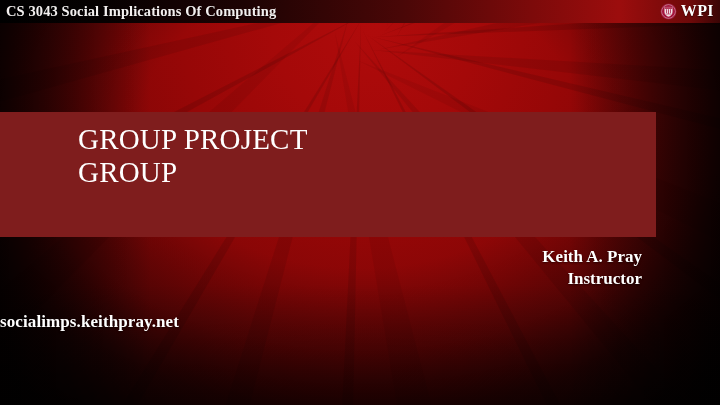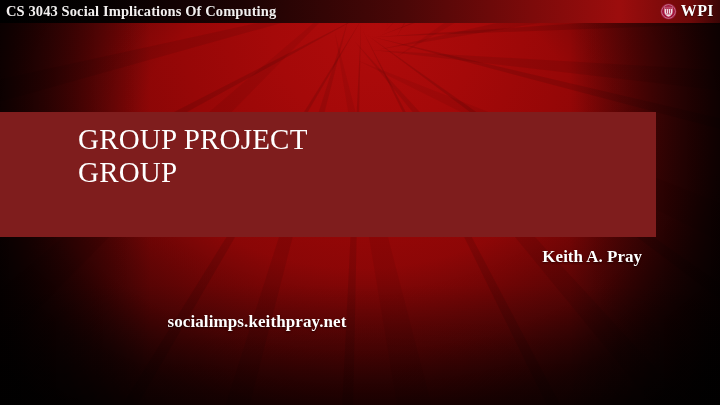--- a/index.html
+++ b/index.html
@@ -188,21 +188,20 @@
     white-space: nowrap;
     text-shadow: 0 1px 2px rgba(0,0,0,0.55);
   }
 
   
   .url {
     position: absolute;
     left: 0;
     top: 312px;
     width: 720px;
-    text-align: center;
     padding-right: 206px;
     box-sizing: border-box;
     z-index: 3;
   }
   .url-text {
     color: #ffffff;
     font-size: 17px;
     font-weight: bold;
     letter-spacing: 0.1px;
     white-space: nowrap;
@@ -267,19 +266,20 @@
 
   <div class="title-band">
     <div class="title-lines">
       <div class="title-line">GROUP PROJECT</div>
       <div class="title-line">GROUP</div>
     </div>
   </div>
 
   <div class="byline">
     <div class="byline-line">Keith A. Pray</div>
+    <div class="byline-line">Instructor</div>
   </div>
 
   <div class="url">
     <span class="url-text">socialimps.keithpray.net</span>
   </div>
 
 </div>
 
 </body></html>

